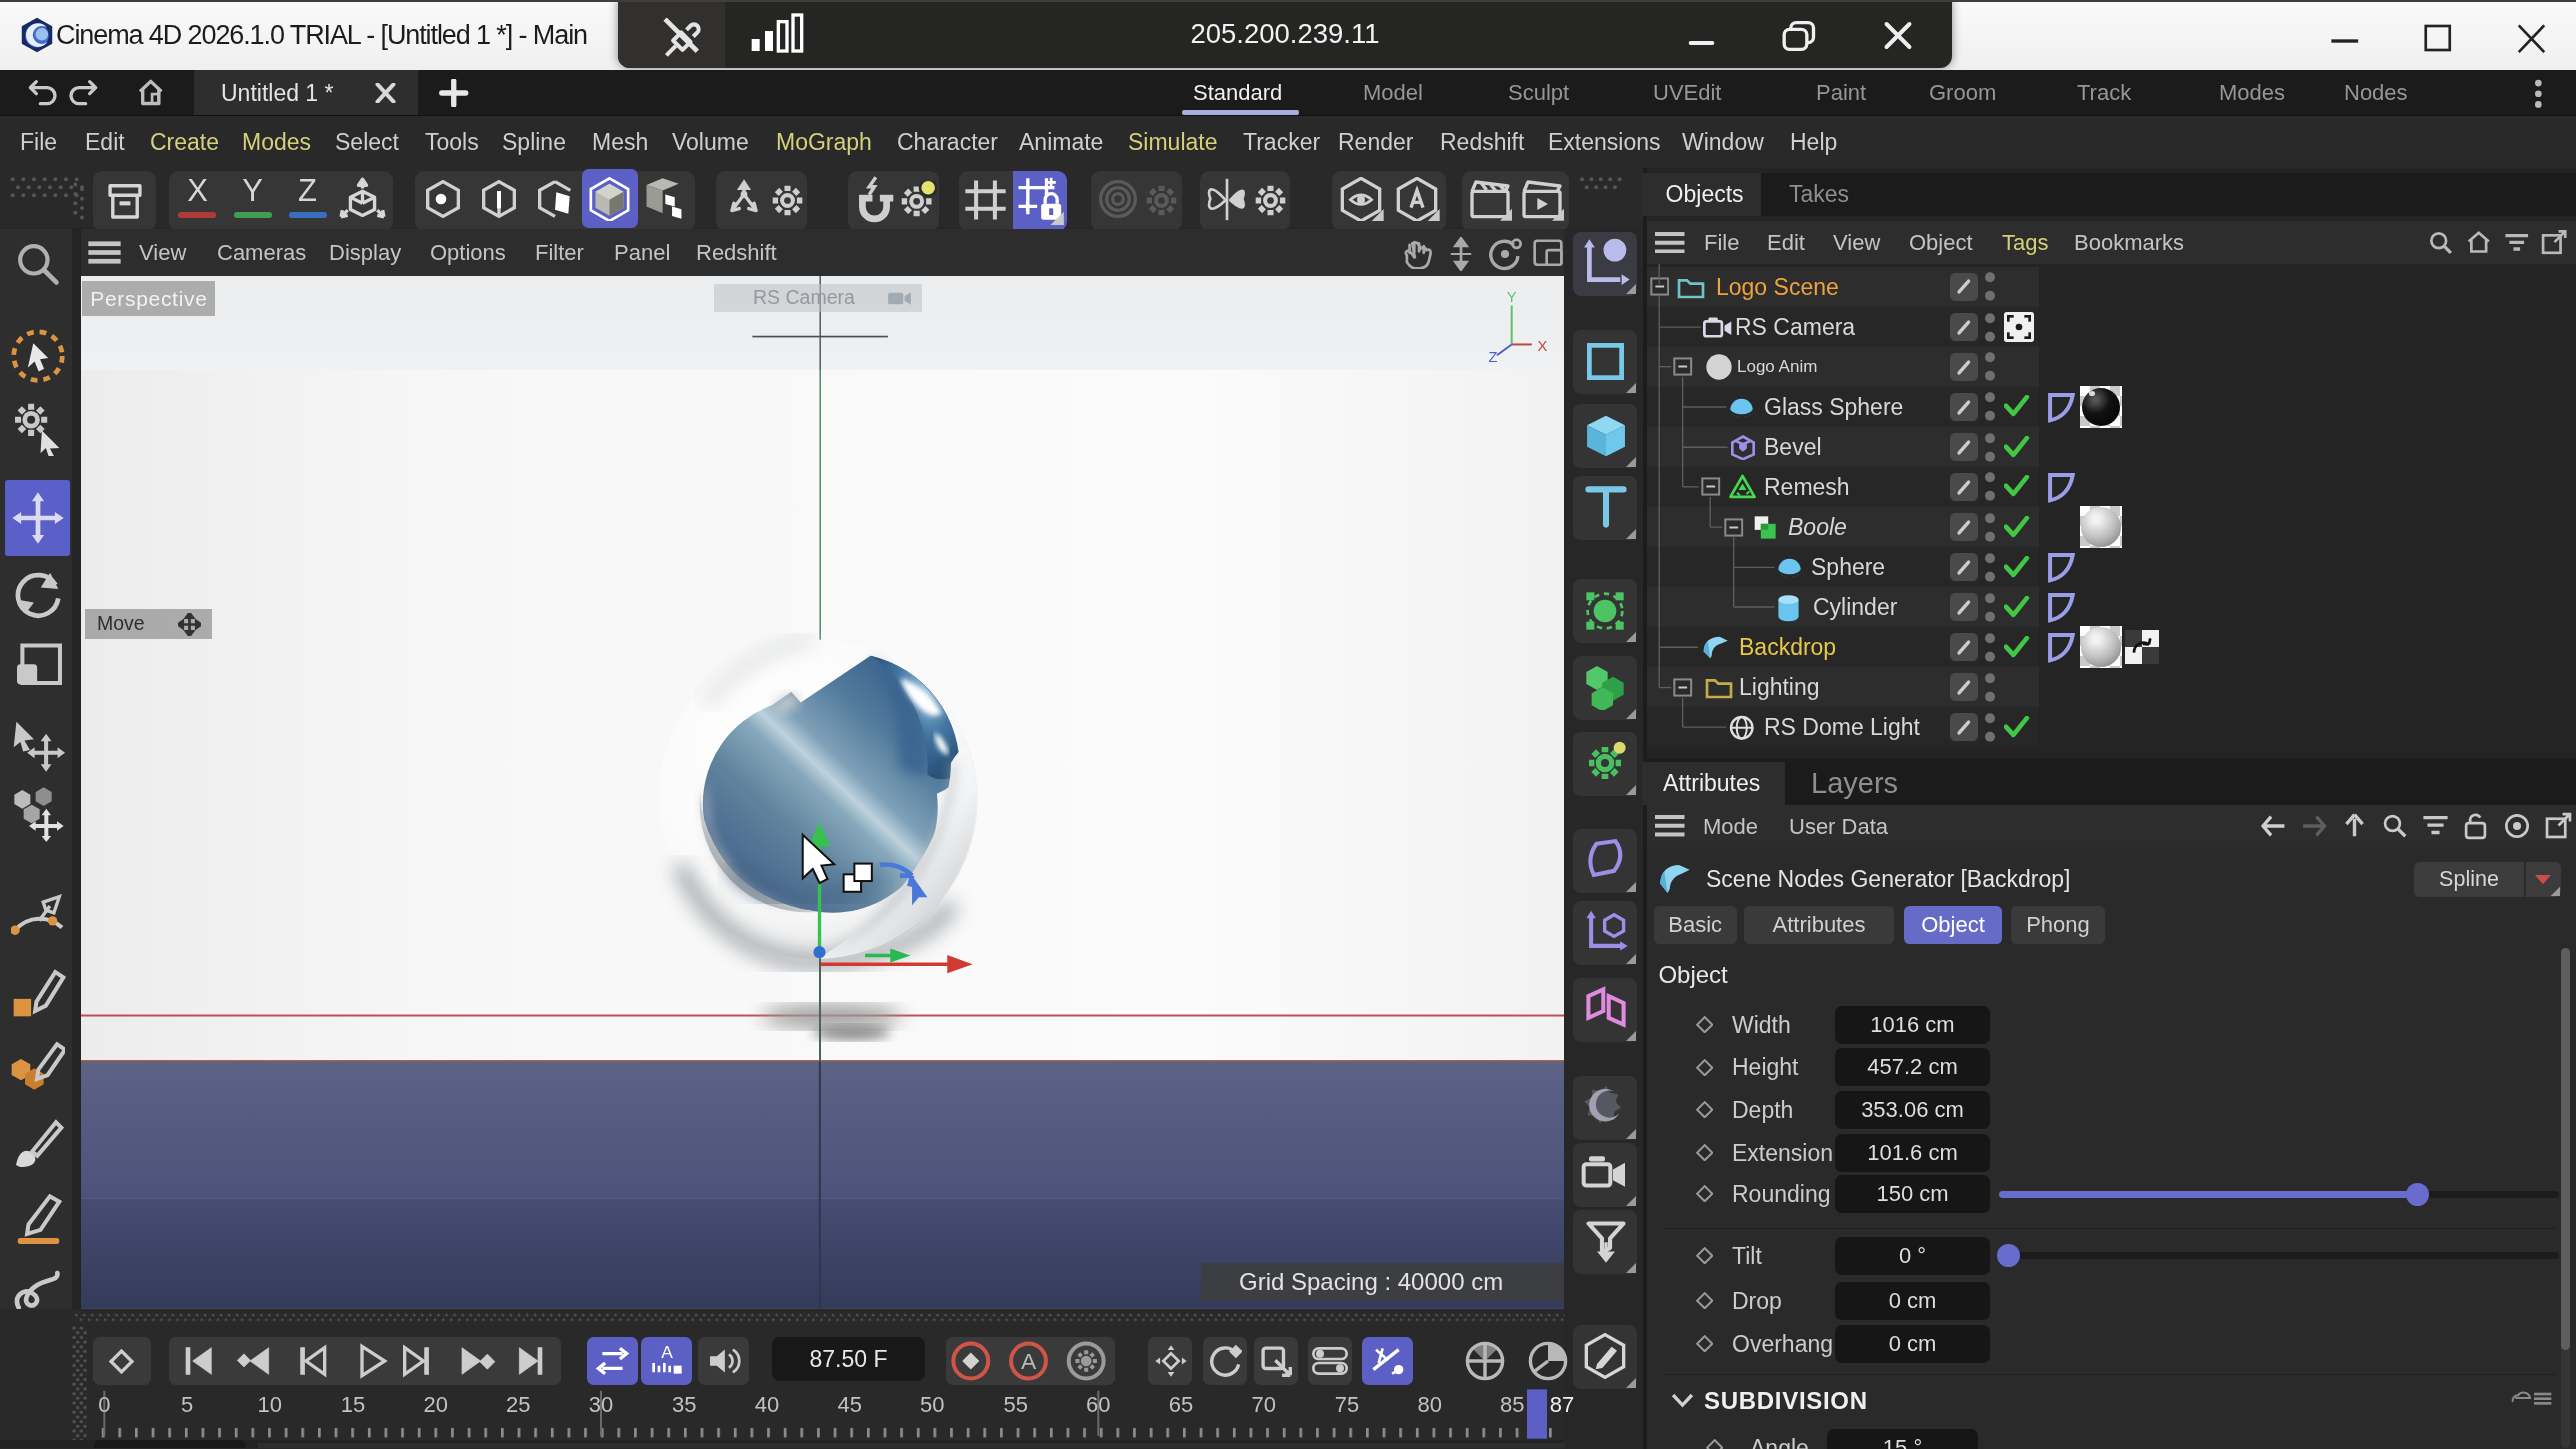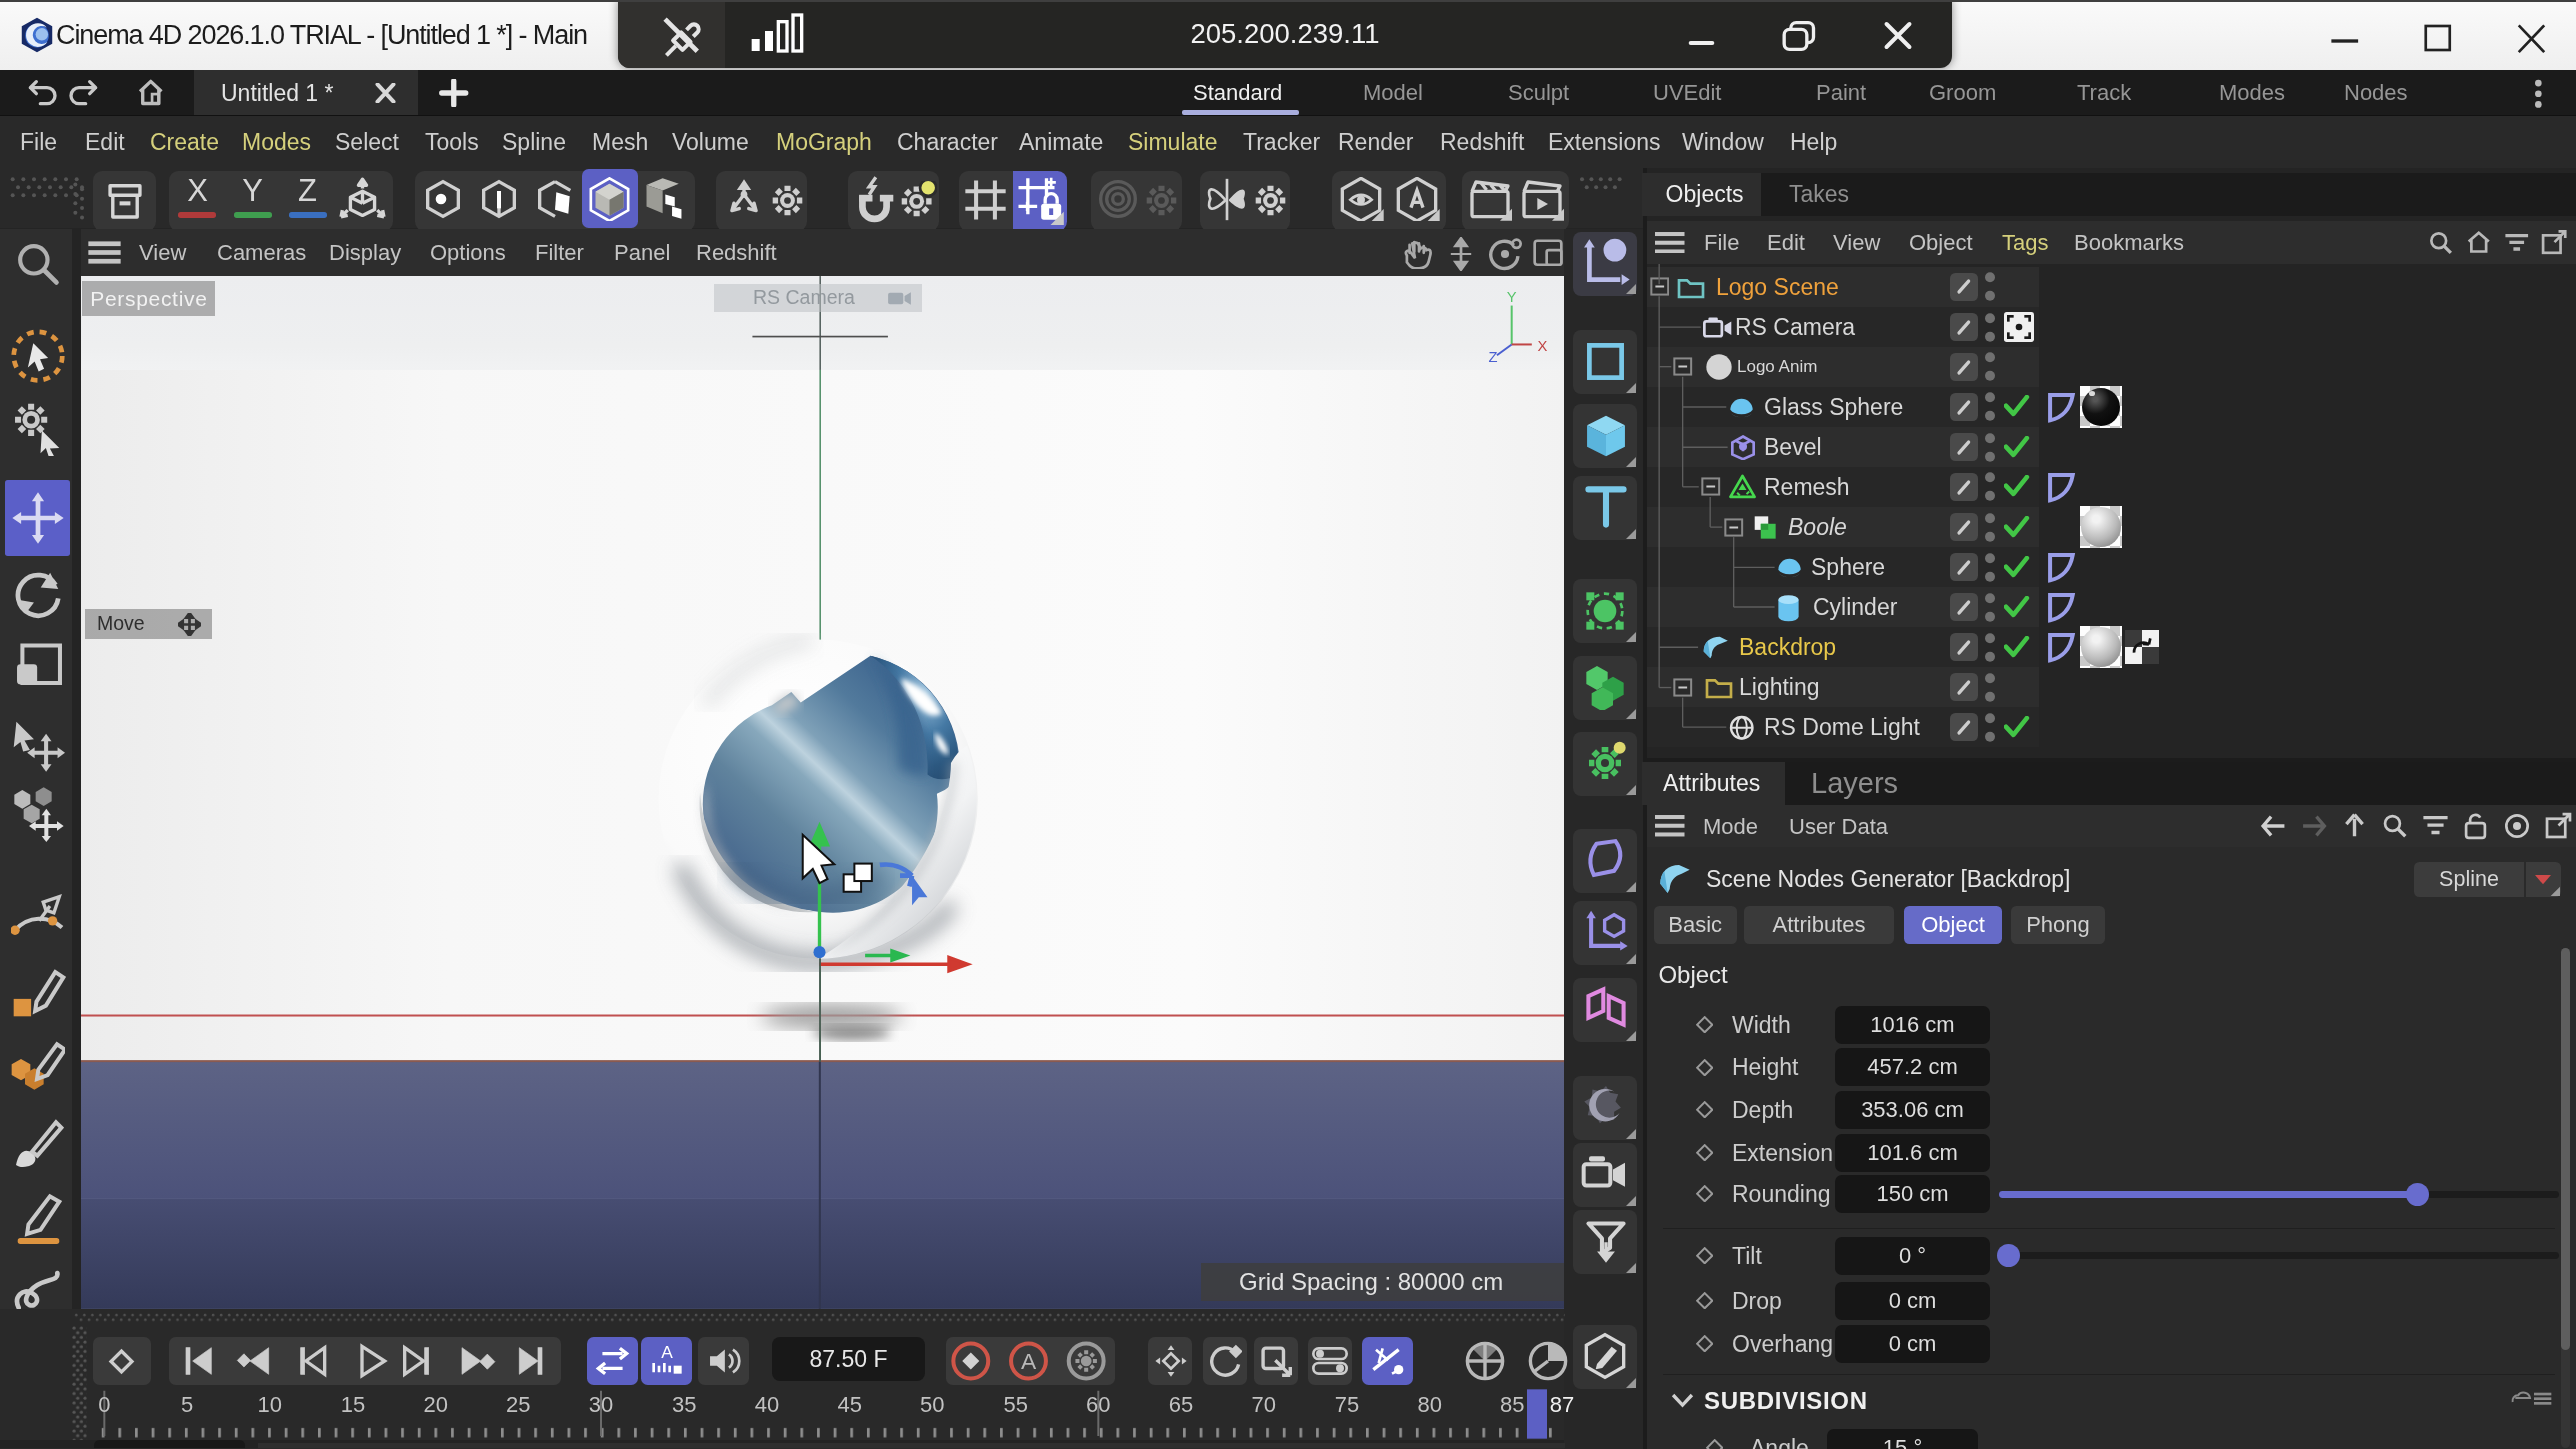--- a/index.html
+++ b/index.html
@@ -687,21 +687,21 @@
         <g stroke="#333" stroke-width="4" fill="#333">
             <path d="M17 4 V30 M4 17 H30" fill="none"></path>
             <path d="M17 0 l-5 7 h10 z"></path>
             <path d="M17 34 l-5 -7 h10 z"></path>
             <path d="M0 17 l7 -5 v10 z"></path>
             <path d="M34 17 l-7 -5 v10 z"></path>
           </g>
       </svg>
     </div>
     <div class="abs" style="left:1126px;top:987px;width:364px;height:38px;background:rgba(62,62,64,0.92);color:#e2e2e2;font-size:24px;line-height:38px;">
-      <span style="margin-left:38px;">Grid Spacing : 80000 cm</span>
+      <span style="margin-left:38px;">Grid Spacing : 40000 cm</span>
     </div>
   </div>
 
   <div class="abs" style="left:72px;top:229px;width:9.4px;height:1081px;background:#242424;"></div>
 
   <div id="palette" class="abs">
     <div class="pbtn" style="top:2.7px;background:#3b3b44;"></div>
     <svg class="abs" style="left:16px;top:9.4px" width="51" height="51" viewBox="0 0 76 76">
       <g stroke="#b9bce8" stroke-width="7" fill="#b9bce8">
         <path d="M14 8 V62 H60" fill="none"></path>

